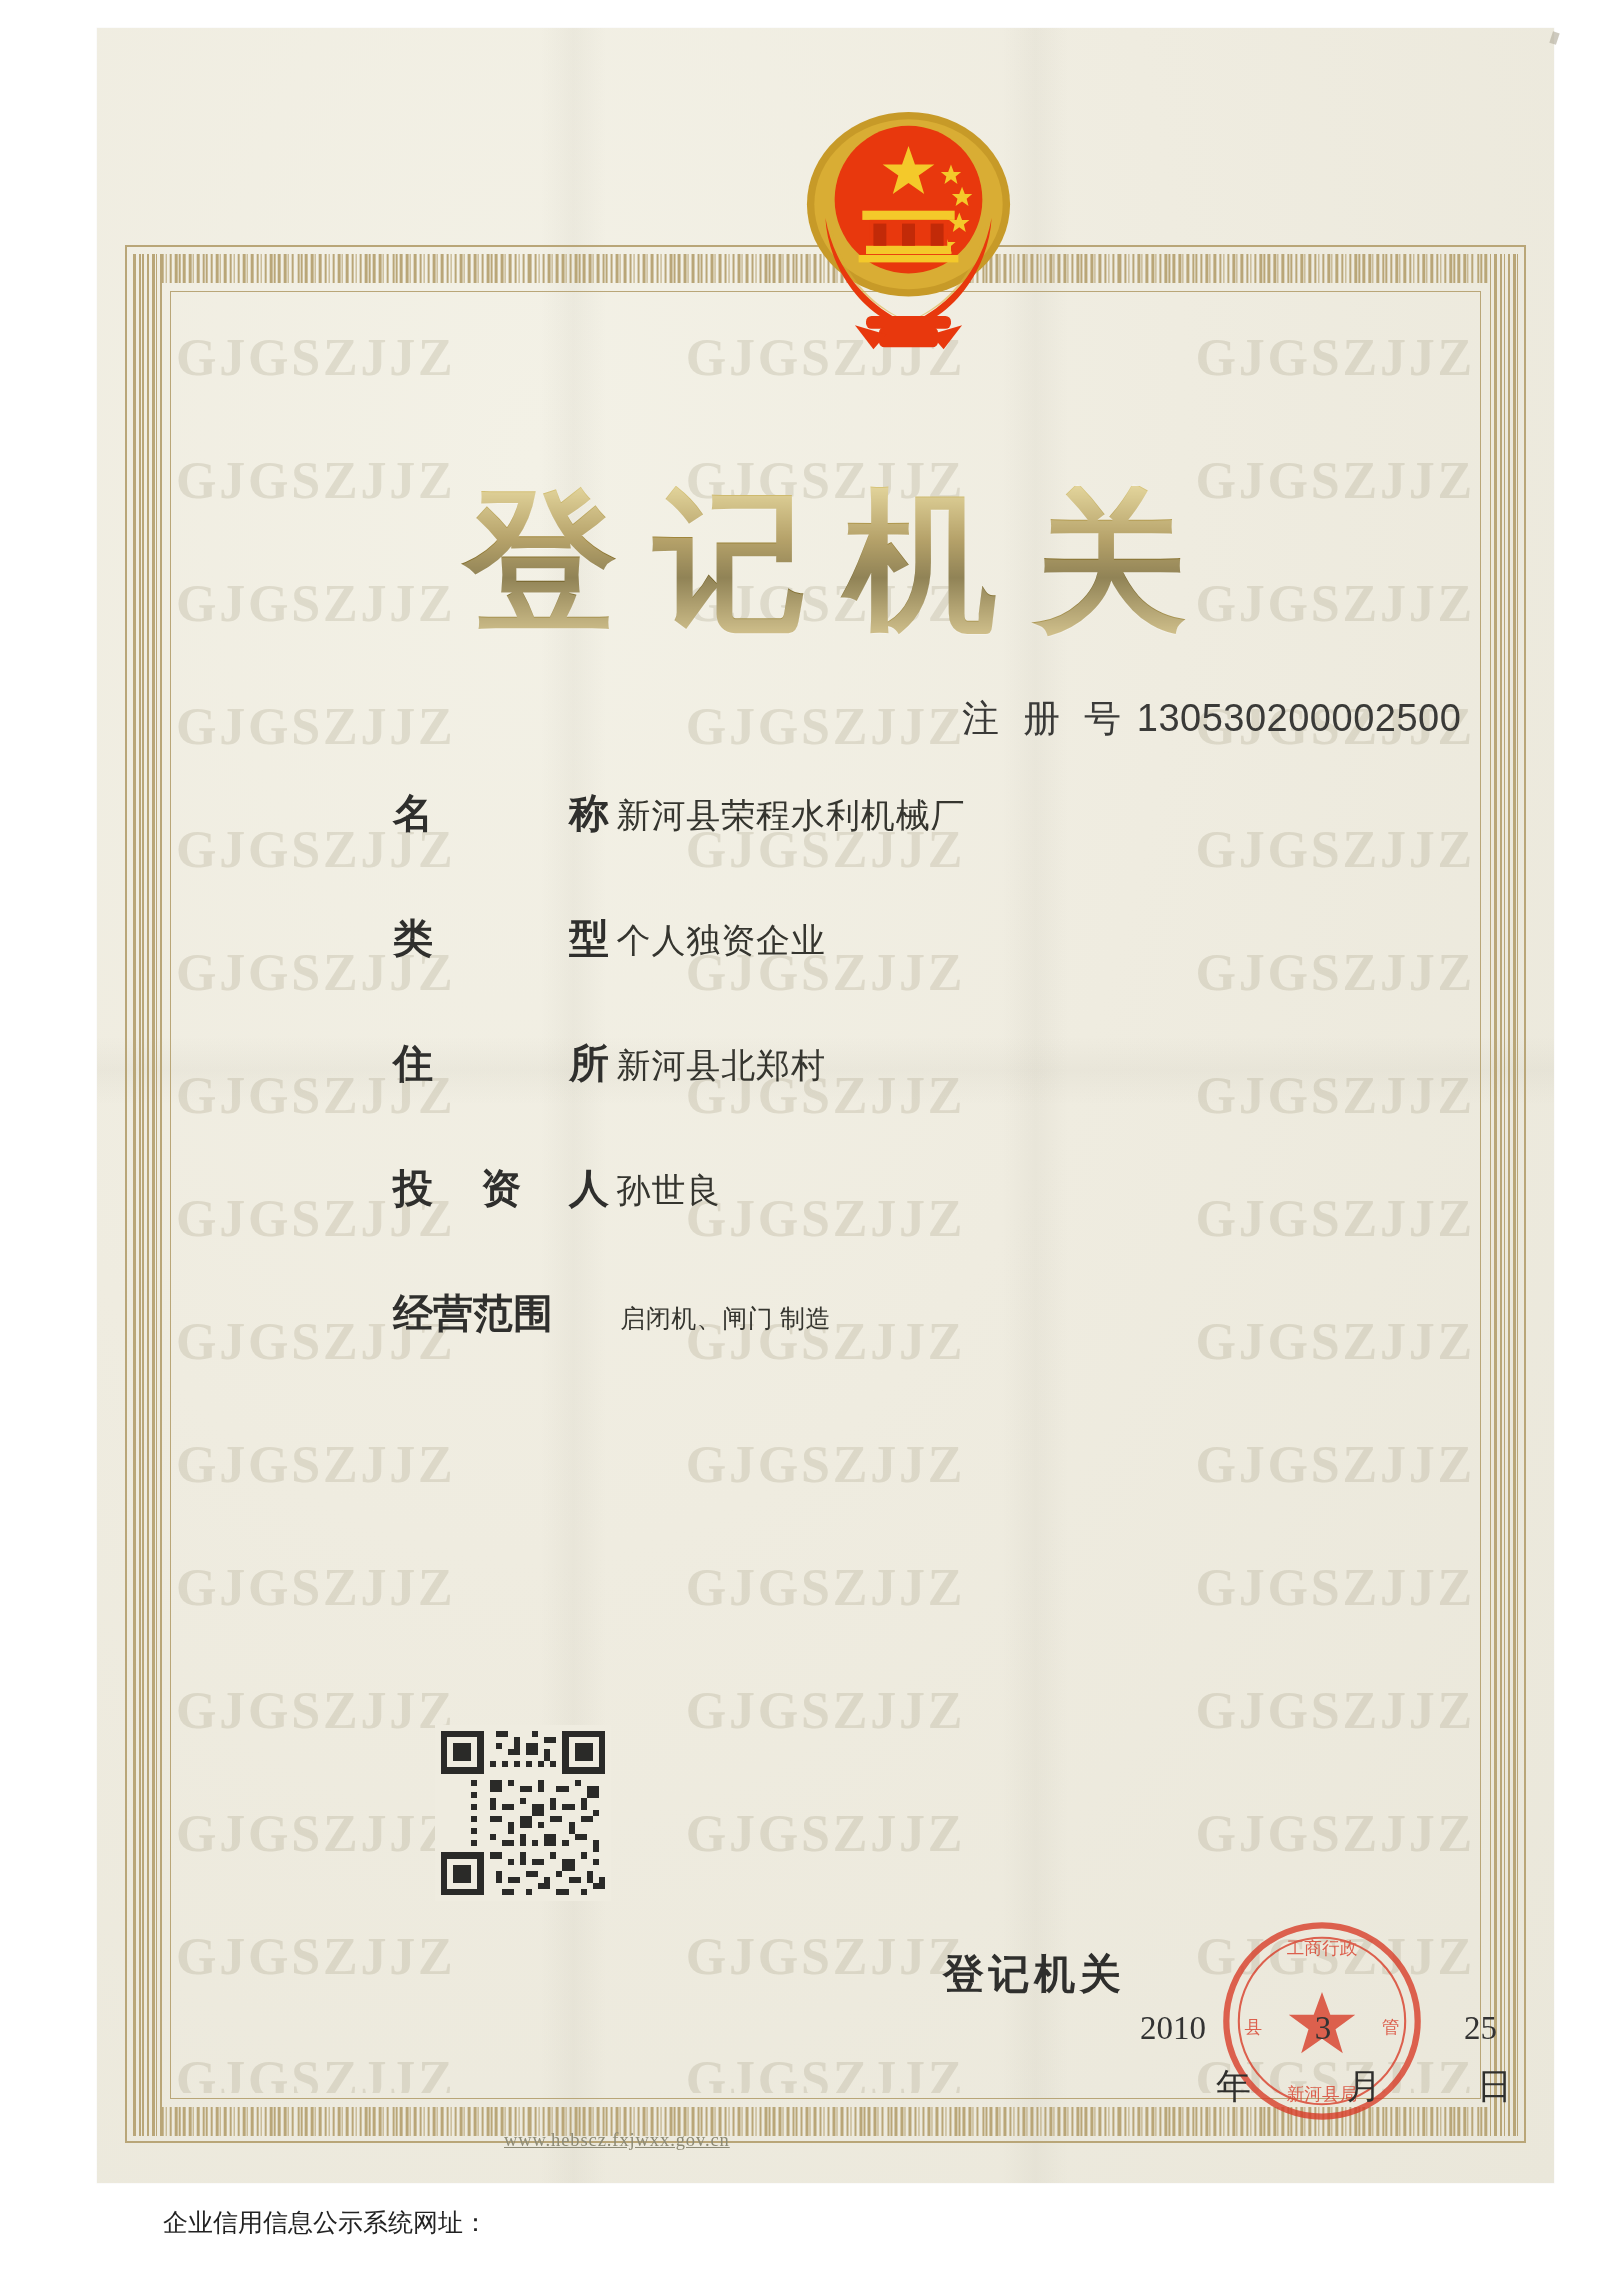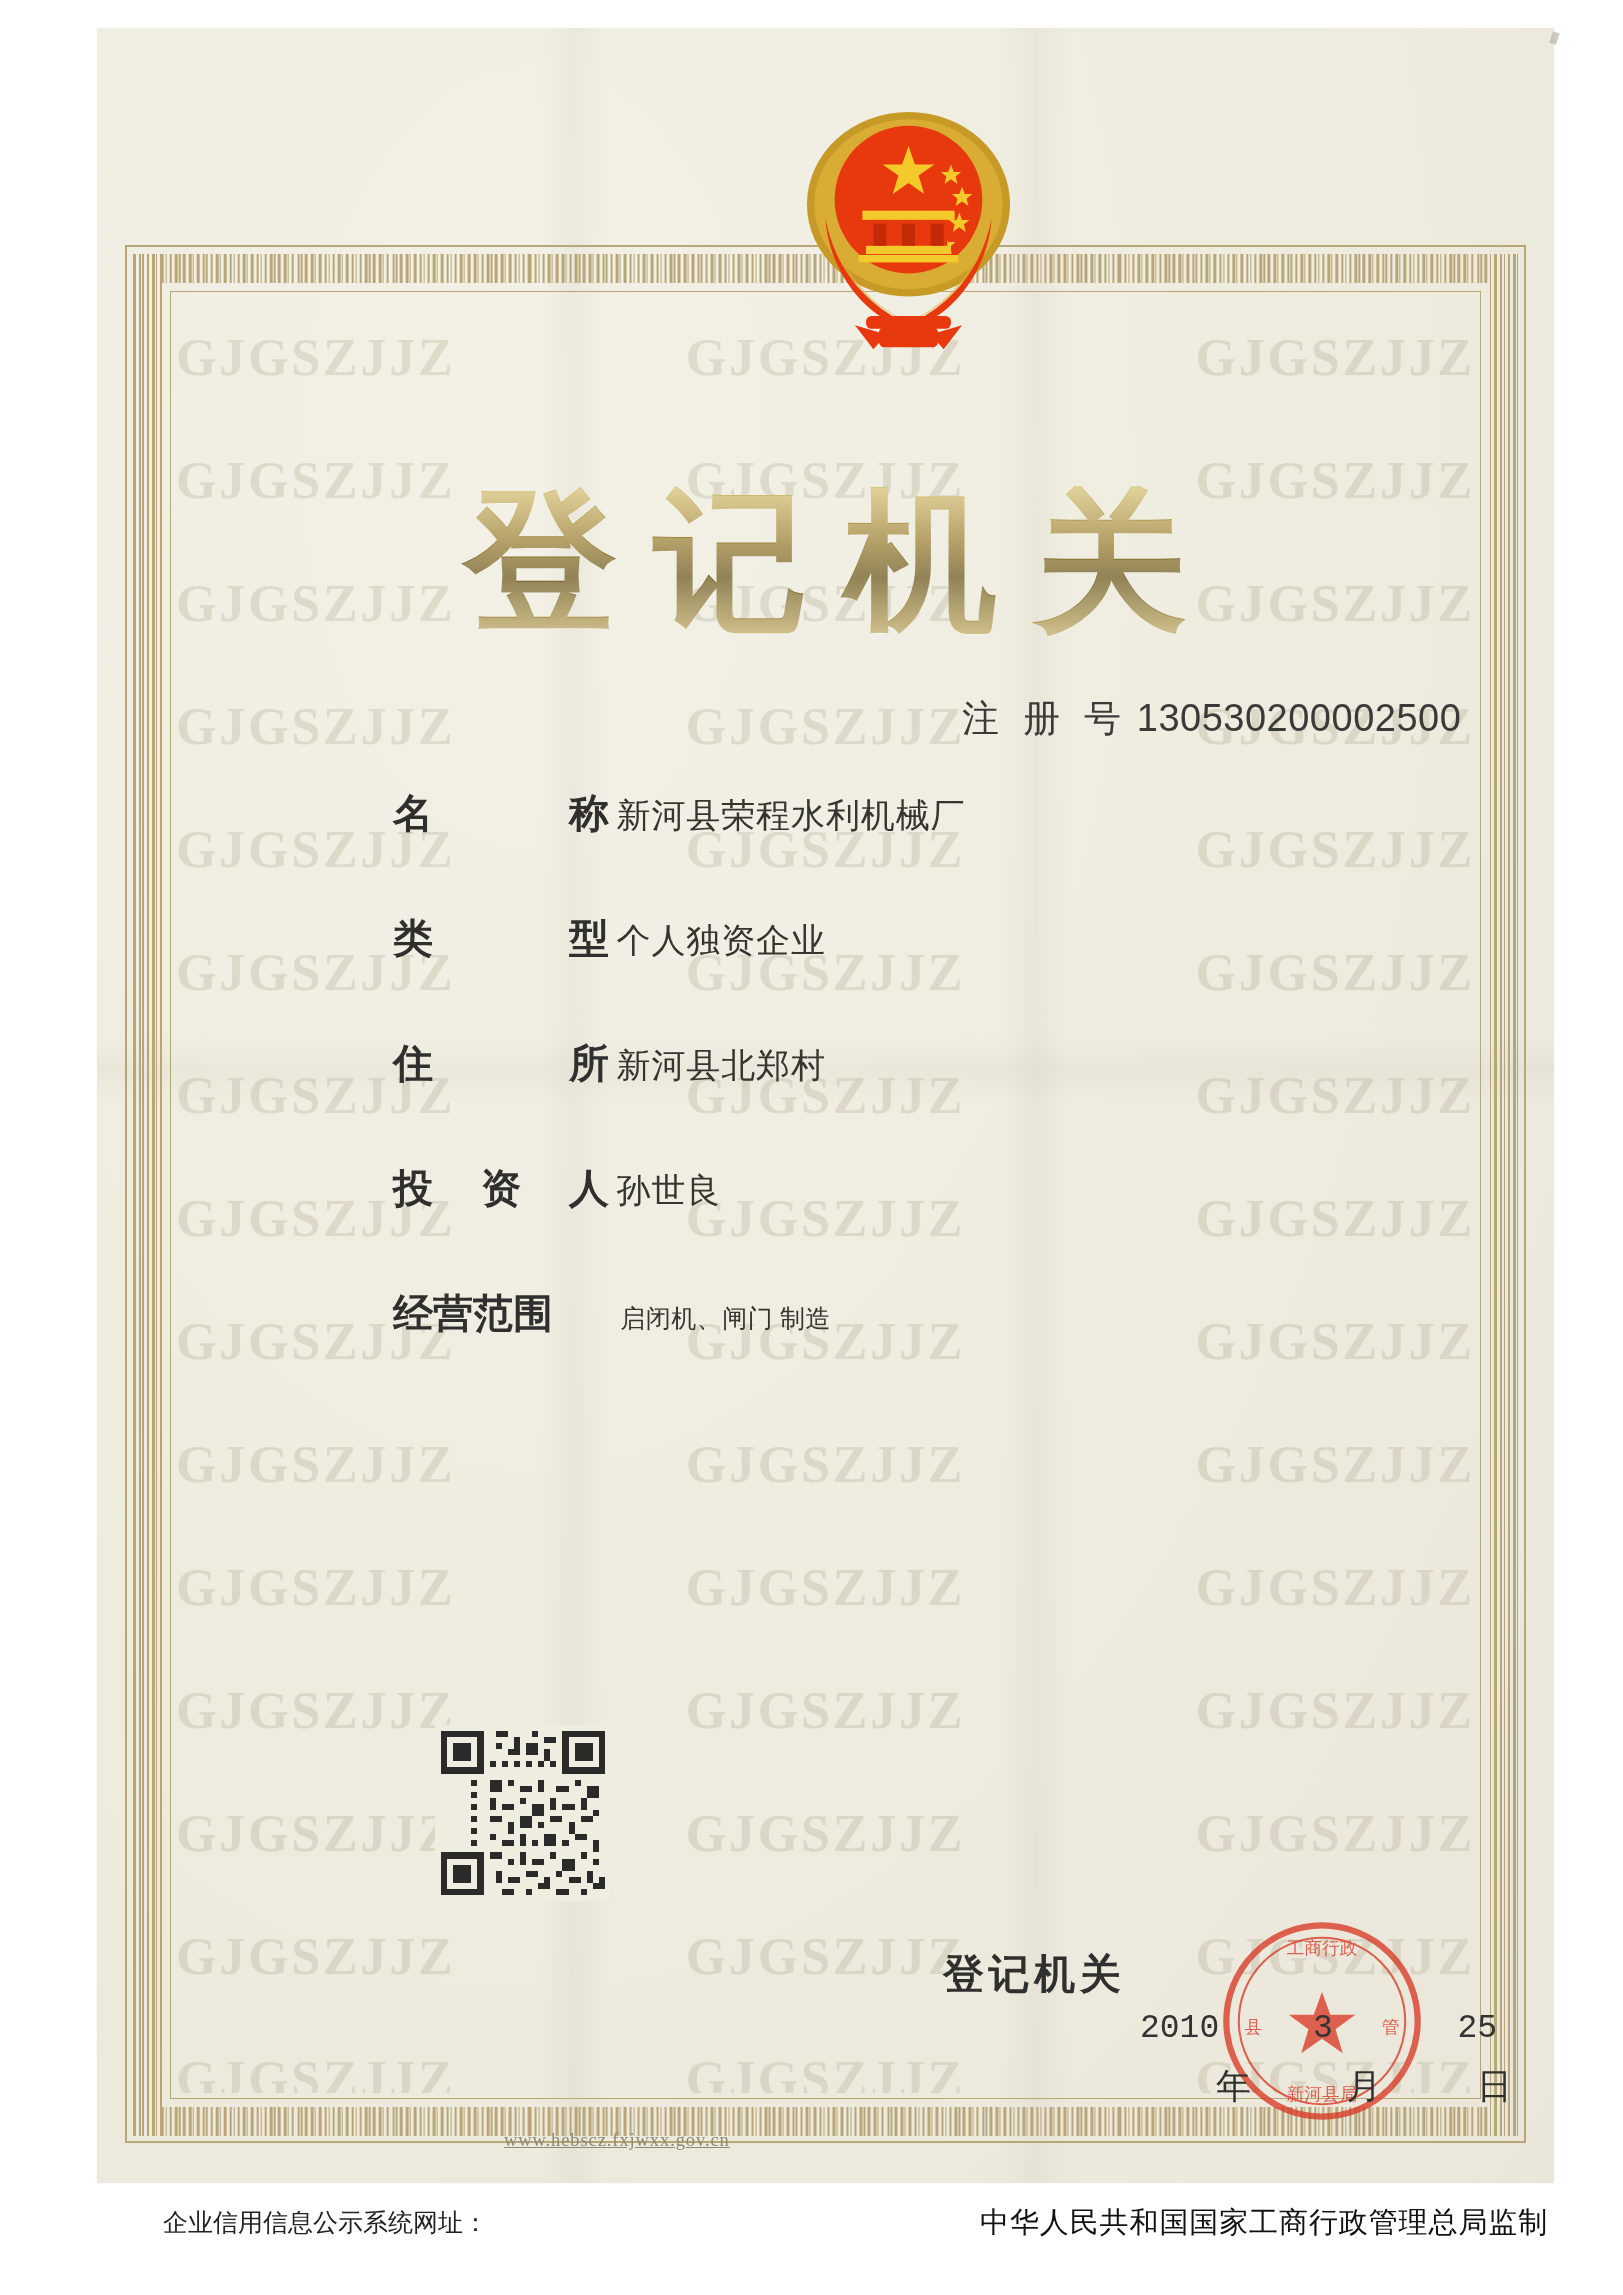--- a/index.html
+++ b/index.html
@@ -230,21 +230,21 @@
   }
   .date-line {
     position: absolute;
     left: 1043px;
     top: 1982px;
     width: 365px;
     display: flex;
     align-items: baseline;
     color: #333;
     font-size: 33px;
-    font-family: Liberation Mono, monospace;
+    font-family: Liberation Serif, serif;
   }
   .date-line .yr { width: 125px; text-align: left; }
   .date-line .mo { width: 116px; text-align: center; }
   .date-line .dy { width: 116px; text-align: right; }
   .date-units {
     position: absolute;
     left: 1119px;
     top: 2035px;
     width: 296px;
     display: flex;
@@ -605,16 +605,15 @@
       <span>日</span>
     </div>
 
     <div class="site-inline">www.hebscz.fxjwxx.gov.cn</div>
 
   </div>
 
   <div class="speck"></div>
 
   <div class="footer-left">企业信用信息公示系统网址：</div>
-  <div class="footer-right">中华人民共和国国家工商行政管理总局监制</div>
 
 </div>
 
 
 </body></html>

